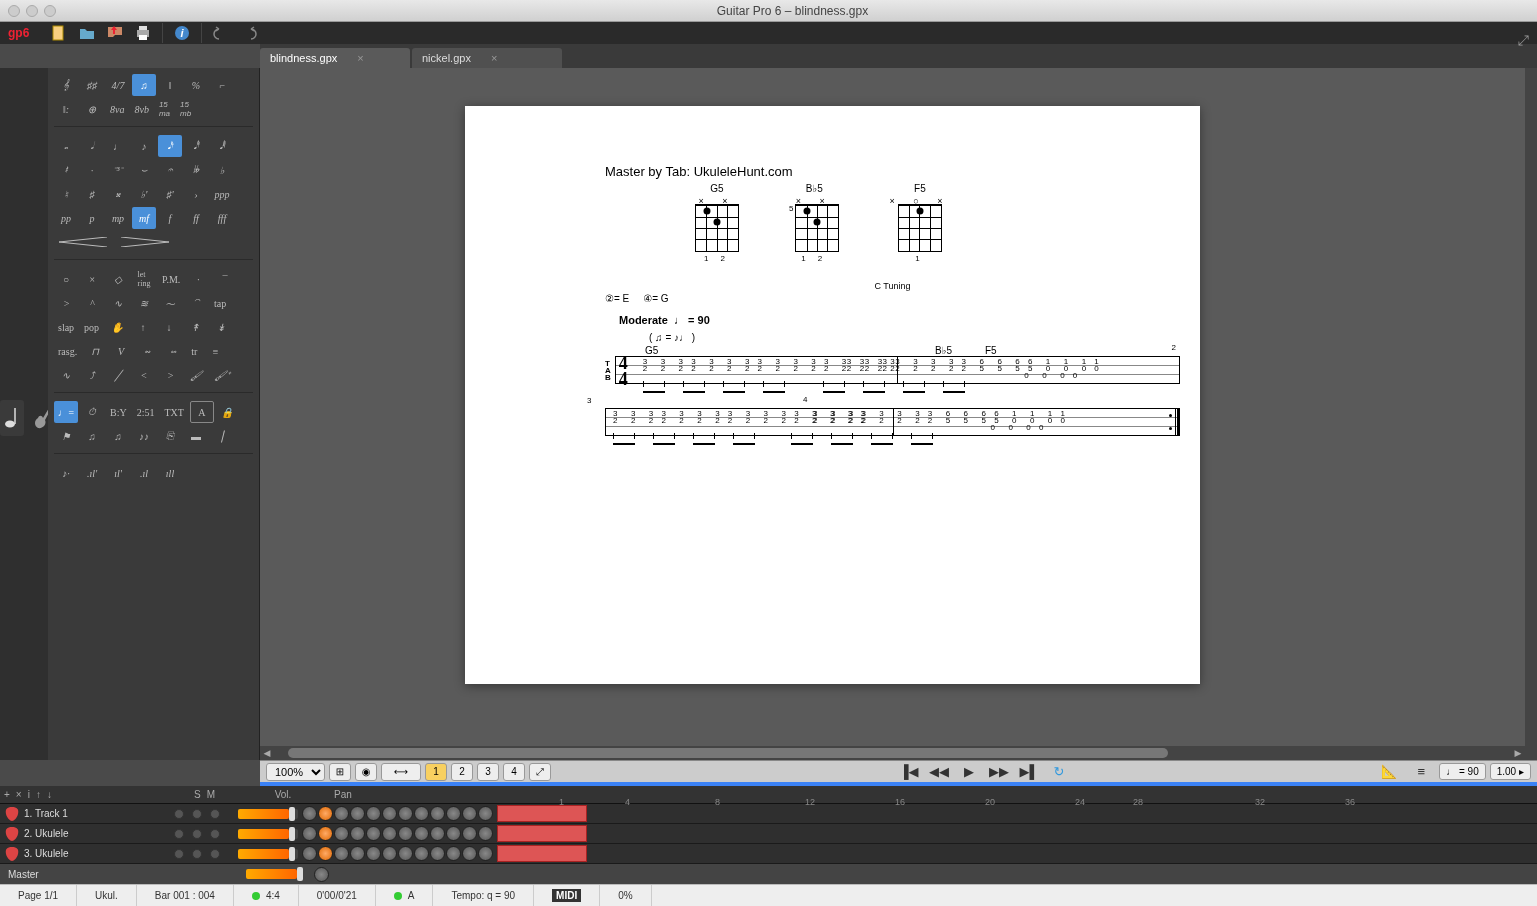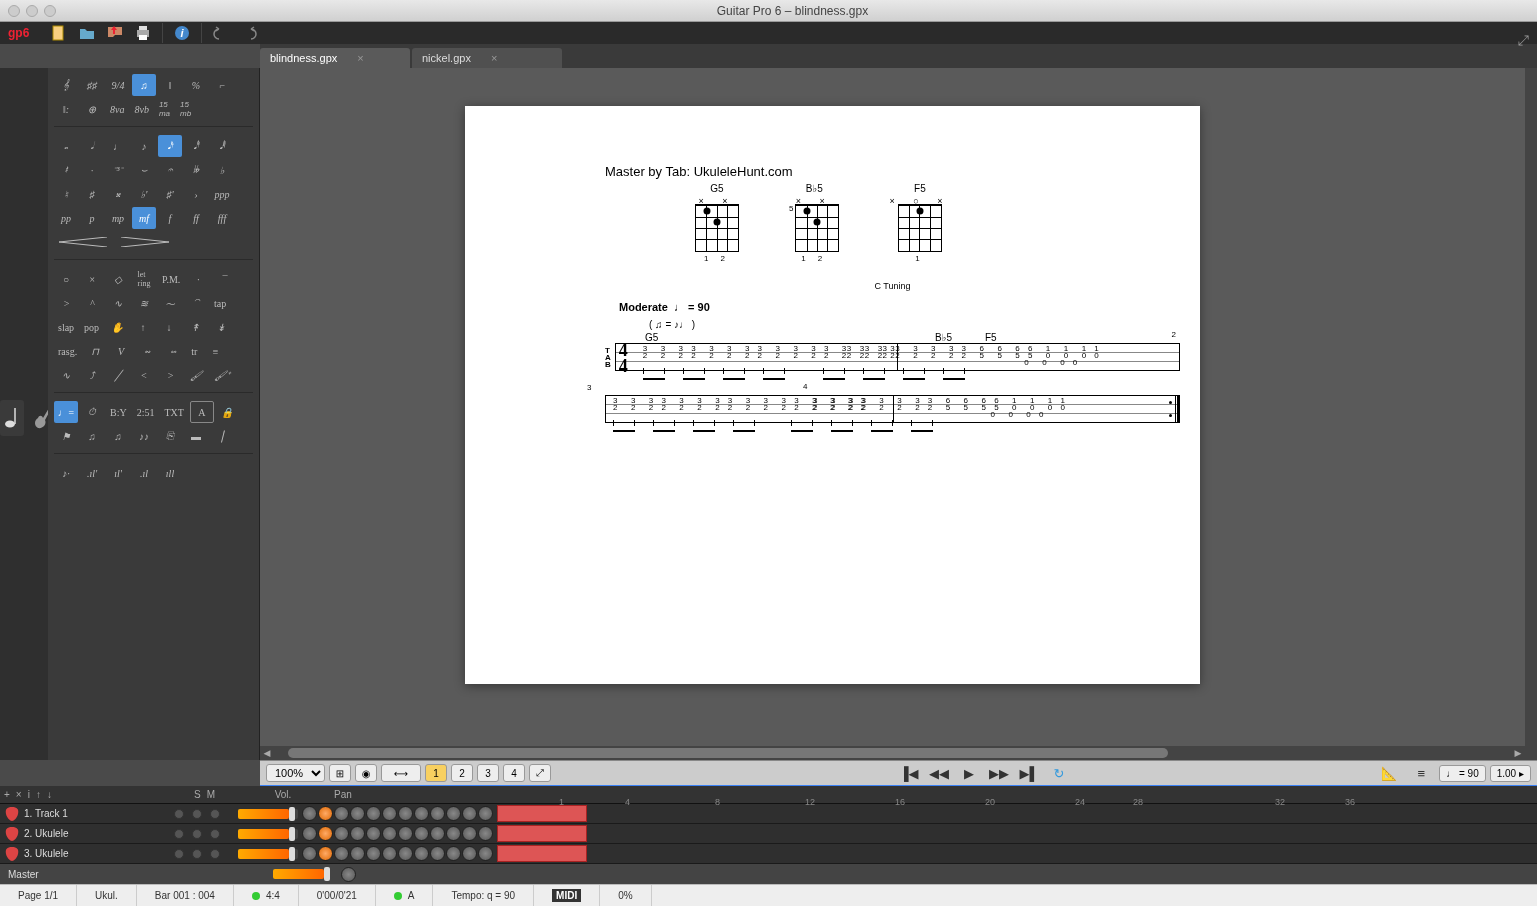--- a/index.html
+++ b/index.html
@@ -53,21 +53,21 @@
 .tab-nums { position: absolute; top: 1px; font-size: 8px; line-height: 7px; letter-spacing: 3px; white-space: pre; font-family: Arial; }
 .beam-row { position: absolute; bottom: -10px; left: 0; right: 0; height: 8px; display: flex; }
 .beam { width: 22px; border-bottom: 2px solid #000; margin-right: 18px; position: relative; }
 .beam::before,.beam::after { content:''; position:absolute; top:-4px; width:1px; height:6px; background:#000; }
 .beam::before { left:0; } .beam::after { right:0; }
 .time-sig { position: absolute; left: 4px; top: -2px; font-size: 18px; font-weight: bold; font-family: Georgia; line-height: 16px; }
 .scroll-h { position: absolute; bottom: 0; left: 0; right: 12px; height: 14px; background: #444; display: flex; align-items: center; }
 .scroll-thumb-h { height: 10px; background: #777; border-radius: 5px; margin-left: 14px; width: 880px; }
 .scroll-arrow { width: 14px; height: 14px; display: flex; align-items: center; justify-content: center; color: #aaa; font-size: 9px; cursor: pointer; }
 .scroll-v { position: absolute; right: 0; top: 0; bottom: 0; width: 12px; background: #444; }
-.view-bar { height: 26px; background: #ccc; display: flex; align-items: center; padding: 0 6px; gap: 4px; border-top: 1px solid #888; border-bottom: 1px solid #3b82f6; }
+.view-bar { height: 26px; background: #ccc; display: flex; align-items: center; padding: 0 6px; gap: 4px; border-top: 1px solid #888; border-bottom: 4px solid #3b82f6; }
 .zoom-sel { font-size: 11px; padding: 1px 4px; border: 1px solid #999; border-radius: 3px; background: #eee; }
 .vb-btn { width: 22px; height: 18px; border: 1px solid #999; border-radius: 3px; background: #eee; font-size: 10px; display: flex; align-items: center; justify-content: center; cursor: pointer; }
 .vb-btn.sel { background: #f8d060; }
 .play-controls { margin-left: 340px; display: flex; gap: 2px; }
 .play-btn { width: 28px; height: 20px; display: flex; align-items: center; justify-content: center; cursor: pointer; color: #333; font-size: 13px; }
 .vb-right { margin-left: auto; display: flex; gap: 4px; align-items: center; }
 .vb-field { border: 1px solid #999; border-radius: 3px; background: #eee; font-size: 10px; padding: 2px 6px; }
 .tracks { background: #2a2a2a; }
 .track-header { height: 18px; background: #333; display: flex; align-items: center; color: #aaa; font-size: 10px; padding: 0 4px; border-bottom: 1px solid #111; }
 .th-btns { display: flex; gap: 6px; width: 190px; }
@@ -204,21 +204,21 @@
           <ellipse cx="12" cy="8" rx="5" ry="5" fill="#999"></ellipse>
           <rect x="11" y="12" width="2" height="10" fill="#999"></rect>
         </svg>
       </div>
   </div>
 
   <div class="palette">
     <div class="pal-group">
       <div class="pal-btn">𝄞</div>
       <div class="pal-btn">♯♯</div>
-      <div class="pal-btn">9/4</div>
+      <div class="pal-btn">4/7</div>
       <div class="pal-btn sel">♫</div>
       <div class="pal-btn">‖</div>
       <div class="pal-btn">%</div>
       <div class="pal-btn">⌐</div>
       <div class="pal-btn">‖:</div>
       <div class="pal-btn">⊕</div>
       <div class="pal-btn wide">8va</div>
       <div class="pal-btn wide">8vb</div>
       <div class="pal-btn wide">
           <span style="font-size:8px">15<br>ma</span>
@@ -358,20 +358,24 @@
           <div class="chord-name">F5</div>
           <div class="chord-top">× ○    ×</div>
           <div class="fretboard">
               <div class="fdot" style="left:50%;top:12%"></div>
             </div>
           <div class="chord-bot">  1</div>
         </div>
       </div>
       <div class="tuning">
         <div class="tuning-title">C Tuning</div>
+        <div class="tline">
+            <span>②= E</span>
+            <span>④= G</span>
+          </div>
       </div>
       <div class="tempo-line"><b>Moderate</b>&nbsp;&nbsp;♩ <b>= 90</b></div>
       <div class="swing">( ♫ = ♪♩ )</div>
       <div class="tab-chord-labels">
         <span>G5</span>
           <span>B♭5</span>
           <span>F5</span>
       </div>
       <div class="tab-line">
         <div class="tab-clef">
@@ -484,21 +488,21 @@
     <div class="th-label">Pan</div>
     <div class="timeline-hdr">
       <span class="tick" style="left:4px">1</span>
       <span class="tick" style="left:70px">4</span>
       <span class="tick" style="left:160px">8</span>
       <span class="tick" style="left:250px">12</span>
       <span class="tick" style="left:340px">16</span>
       <span class="tick" style="left:430px">20</span>
       <span class="tick" style="left:520px">24</span>
       <span class="tick" style="left:578px">28</span>
-      <span class="tick" style="left:720px">32</span>
+      <span class="tick" style="left:700px">32</span>
       <span class="tick" style="left:790px">36</span>
     </div>
   </div>
   <div class="track-row">
     <svg class="track-pick">
         <path d="M8 1C3 1 1 3 2 8c1 4 4 7 6 7s5-3 6-7c1-5-1-7-6-7z" fill="#d44"></path>
       </svg>
     <div class="track-name">1. Track 1</div>
     <div class="track-dots">
         <div class="tdot"></div>
@@ -591,21 +595,21 @@
         <div class="knob"></div>
         <div class="knob"></div>
         <div class="knob"></div>
         <div class="knob"></div>
       </div>
     <div class="track-clips">
         <div class="clip" style="left:0;width:90px"></div>
       </div>
   </div>
   <div class="master-row">
-    <div style="width:265px">Master</div>
+    <div style="width:238px">Master</div>
     <div class="slider" style="width:60px">
         <div class="slider-fill" style="width:85%"></div>
         <div class="slider-thumb" style="left:85%"></div>
       </div>
     <div class="knobs" style="margin-left:8px">
         <div class="knob"></div>
       </div>
   </div>
 </div>
 

